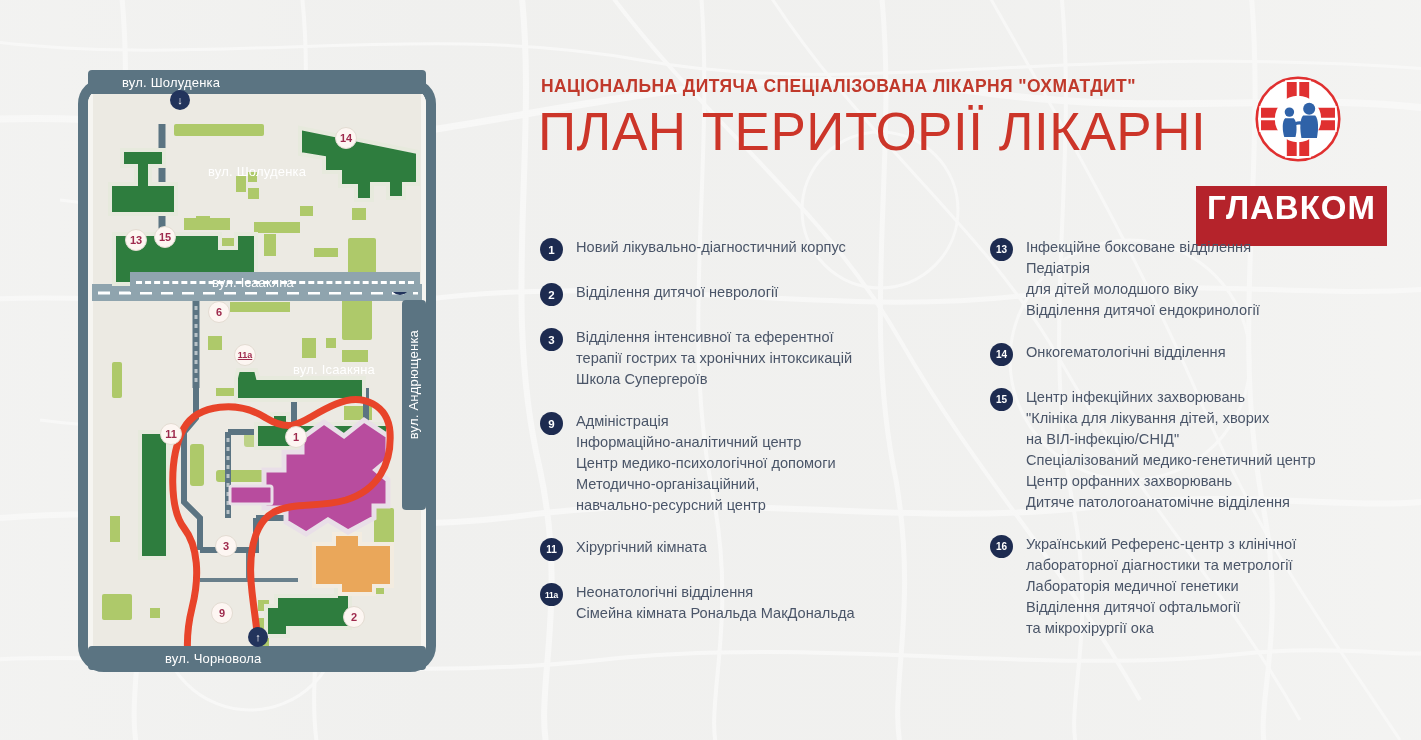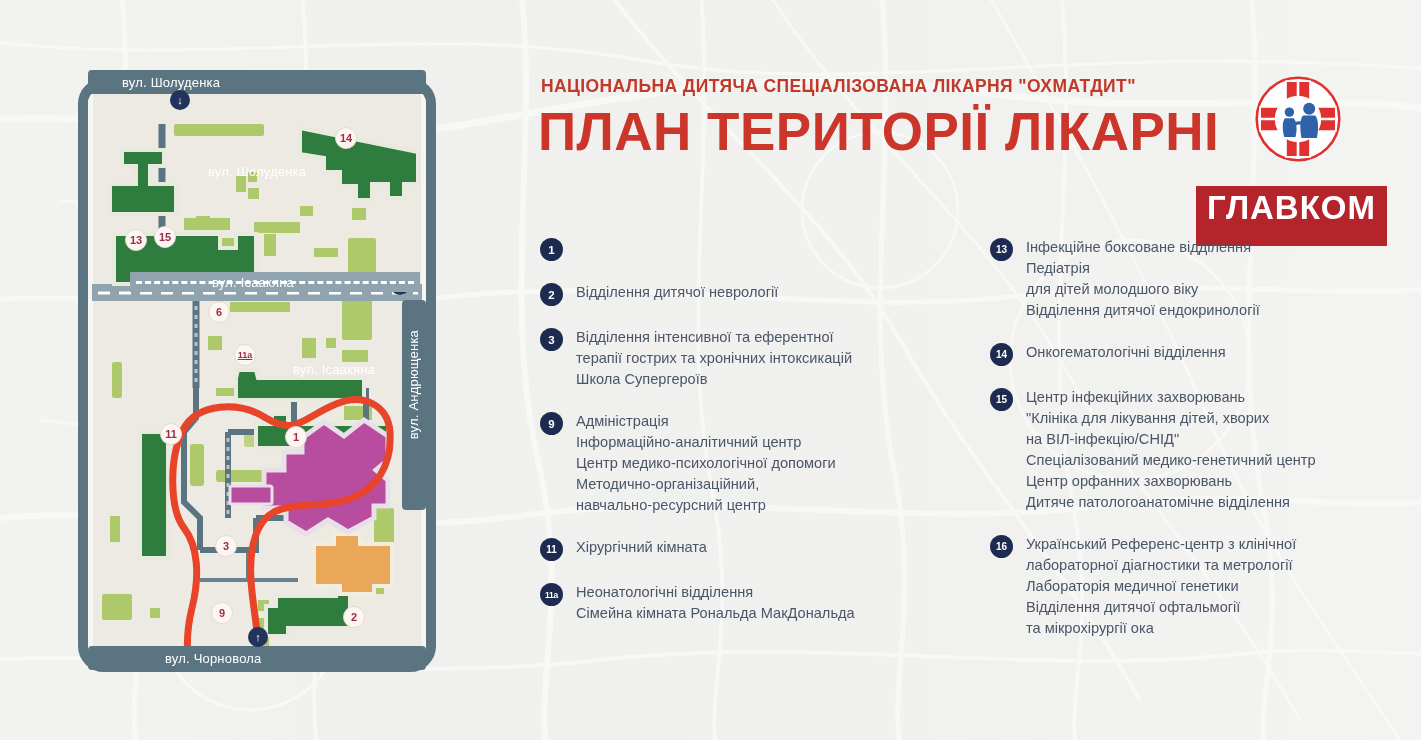--- a/index.html
+++ b/index.html
@@ -115,21 +115,21 @@
     font-size: 17.5px;
     font-weight: bold;
     color: #c0392b;
     letter-spacing: .4px;
     white-space: nowrap;
   }
   .hdr-title {
     position: absolute;
     left: 538px; top: 104px;
     font-size: 53px;
-    font-weight: bold;
+    font-weight: normal;
     color: #cc3529;
     letter-spacing: .5px;
     white-space: nowrap;
     line-height: 1.05;
   }
 
   
   .emblem {
     position: absolute;
     left: 1255px; top: 76px;
@@ -410,20 +410,23 @@
   </div>
 
   <div class="logo">
     <span>ГЛАВК</span><span class="dot">О</span><span>М</span>
   </div>
 
   <div class="legend-col legend-left">
 
     <div class="legend-item">
       <div class="badge">1</div>
+      <div class="lines">
+        <span class="ln">Новий лікувально-діагностичний корпус</span>
+      </div>
     </div>
 
     <div class="legend-item">
       <div class="badge">2</div>
       <div class="lines">
         <span class="ln">Відділення дитячої неврології</span>
       </div>
     </div>
 
     <div class="legend-item">

